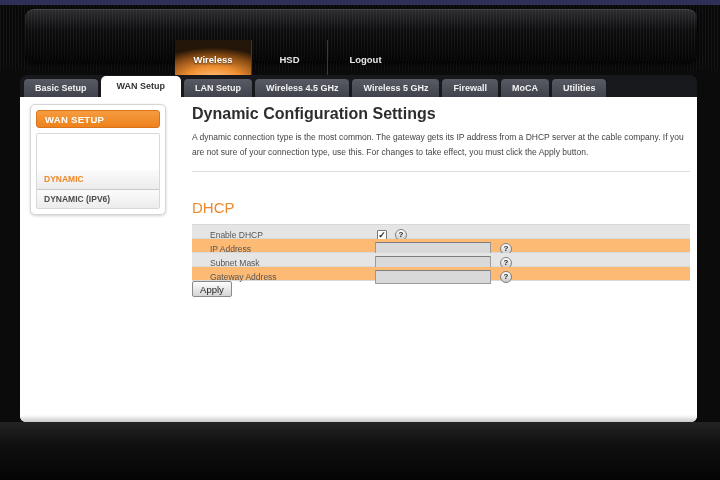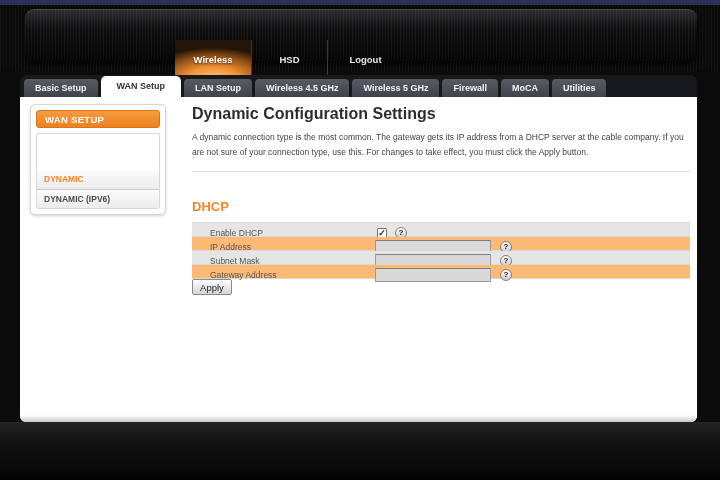--- a/index.html
+++ b/index.html
@@ -78,21 +78,21 @@
     font-size:8.5px; font-weight:bold; color:#4c4c4c; cursor:pointer;
   }
   .sb-item + .sb-item { border-top:1px solid #c9c9c9; }
   .sb-item.active { color:#ef8829;margin-top:36px; }
 
   
   .main { position:absolute; left:172px; top:7px; width:498px; }
   .page-title { font-size:16px; line-height:20px; font-weight:bold; color:#2d2d2d; margin-bottom:6px; }
   .desc { font-size:8.5px; line-height:15px; color:#444; }
   .divider { border-top:1px solid #ddd; margin-top:11px; }
-  .section-title { margin-top:27px; font-size:13px; font-weight:bold; color:#ef8829; }
+  .section-title { margin-top:27px; font-size:15px; font-weight:normal; color:#ef8829; }
 
   .ftable { margin-top:8px; border-top:1px solid #d9d9d9; }
   .frow { position:relative; height:14px; border-bottom:1px solid #d9d9d9;padding-left:11px; }
   .frow.gray  { background:#e5e5e5; }
   .frow.light { background:#fdba74; }
   .frow .flabel { line-height:20px; padding-left:7px; font-size:8.5px; color:#555; }
 
   .checkbox {
     position:absolute; left:185px; top:5px; width:10px; height:10px;
     background:#fff; border:1px solid #777; border-radius:1px; cursor:pointer;

